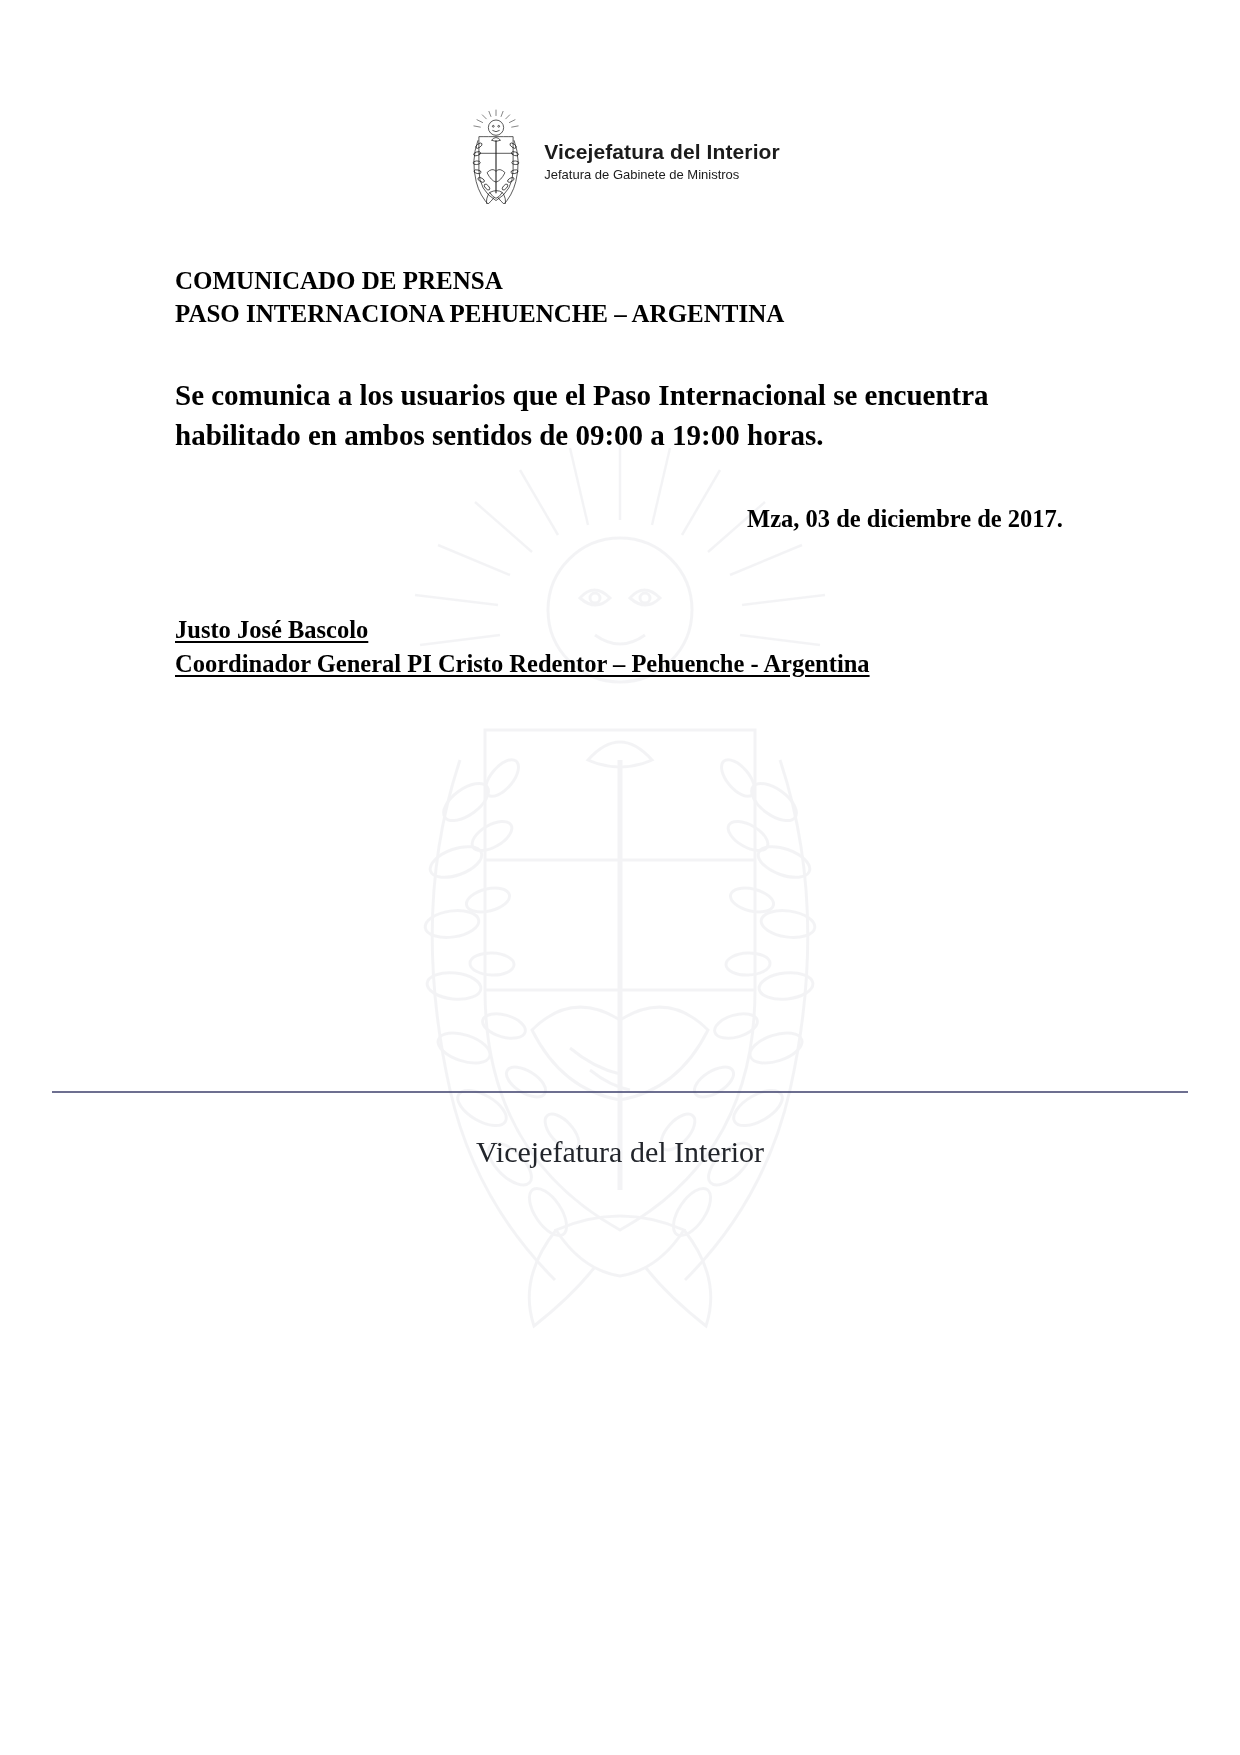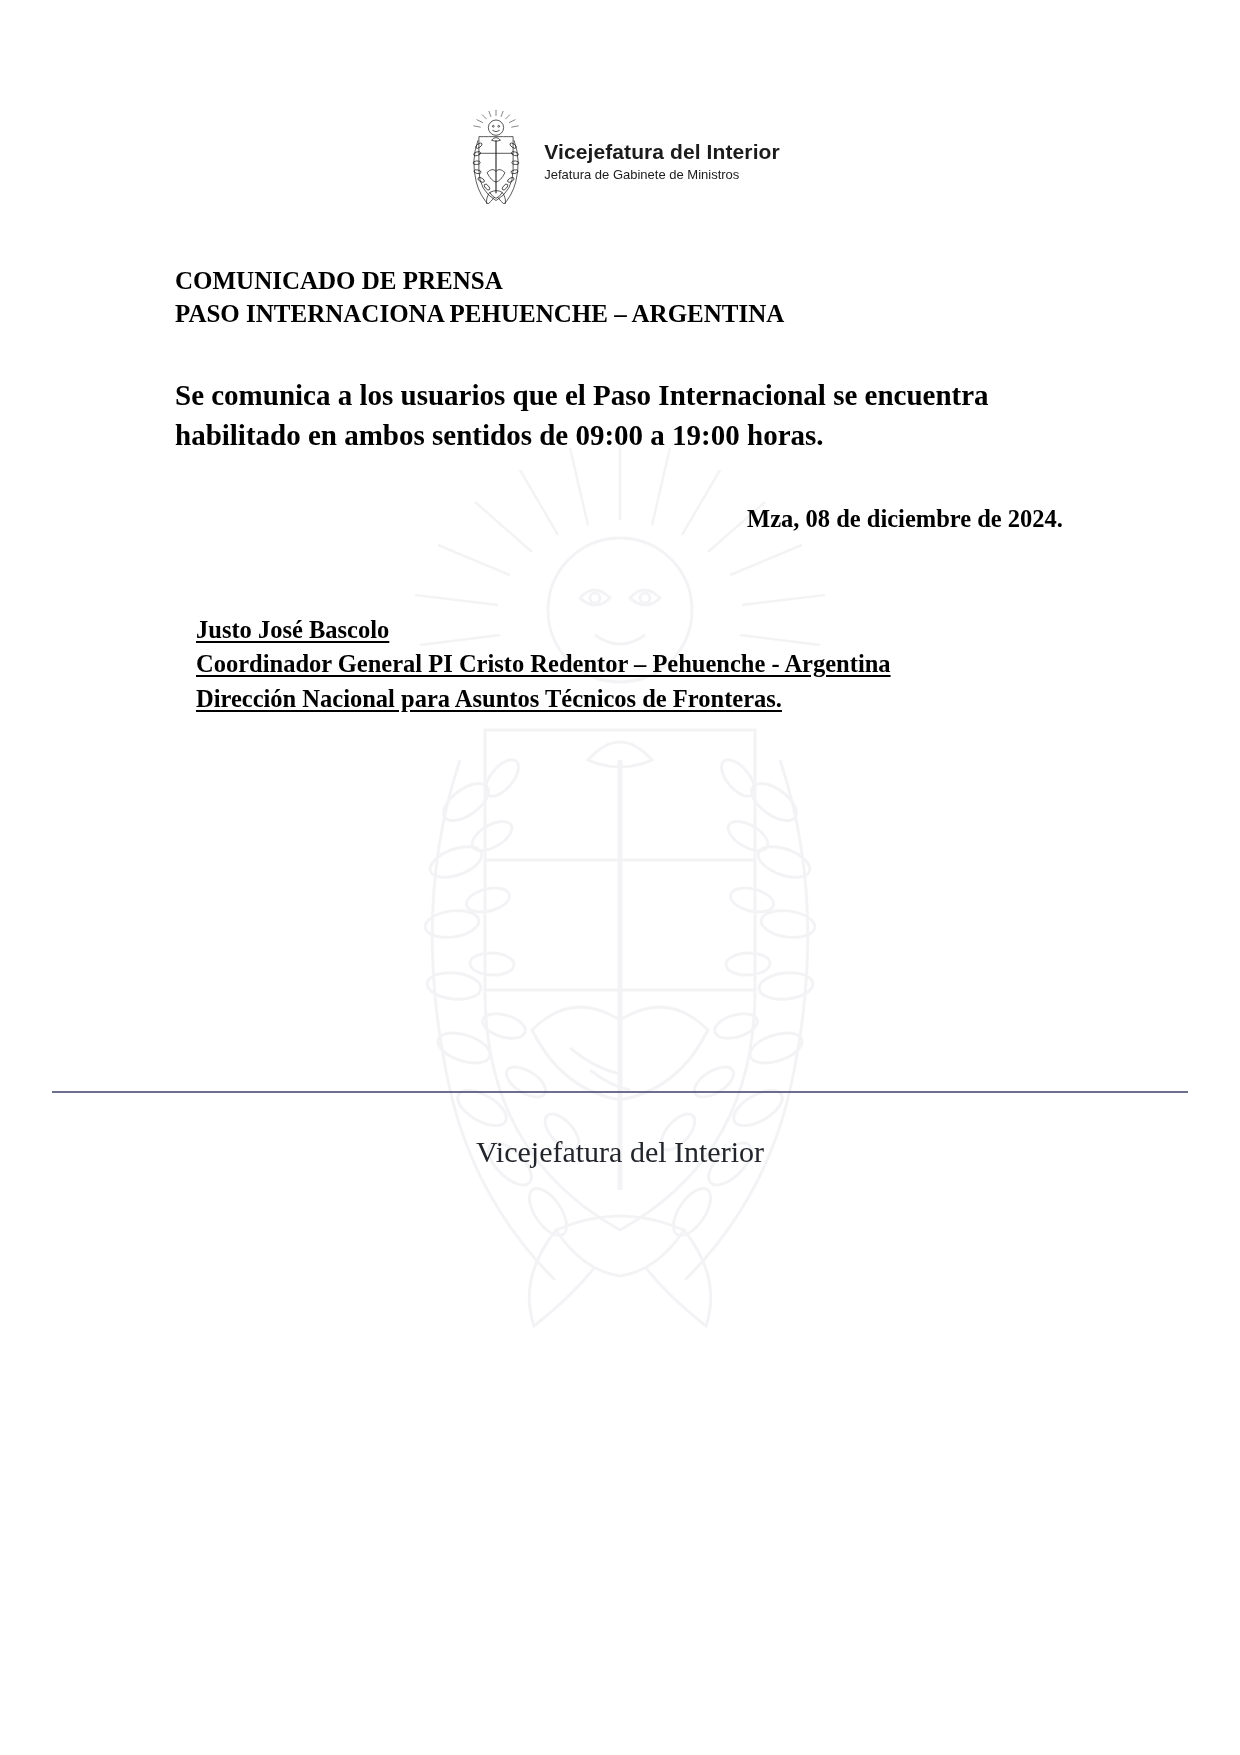--- a/index.html
+++ b/index.html
@@ -118,21 +118,21 @@
     margin-top: 80px;
     font-weight: bold;
     font-size: 24.5px;
     line-height: 1.42;
   }
   .signature span {
     display: inline-block;
     text-decoration: underline;
     text-underline-offset: 3px;
   }
-  .sig-row { display: block; margin-left: 21px; }
+  .sig-row { display: block; }
 
   
   .footer-rule {
     position: absolute;
     left: 52px;
     right: 52px;
     bottom: 148px;
     height: 2px;
     background: #3c3f6b;
     opacity: 0.75;
@@ -301,26 +301,25 @@
     <div class="doc-title">
       <span class="line1">COMUNICADO DE PRENSA</span>
       <span class="line2">PASO INTERNACIONA PEHUENCHE – ARGENTINA</span>
     </div>
 
     <div class="para">
       <span class="l1">Se comunica a los usuarios que   el  Paso Internacional se encuentra</span>
       <span class="l2">habilitado en ambos sentidos de 09:00 a 19:00 horas.</span>
     </div>
 
-    <div class="date-line">Mza, 08 de diciembre de 2024.</div>
+    <div class="date-line">Mza, 03 de diciembre de 2017.</div>
 
     <div class="signature">
       <div class="sig-row"><span>Justo José Bascolo</span></div>
       <div class="sig-row"><span>Coordinador General PI Cristo Redentor – Pehuenche - Argentina</span></div>
-      <div class="sig-row"><span>Dirección Nacional para Asuntos Técnicos de Fronteras.</span></div>
     </div>
 
   </div>
 
   <div class="footer-rule"></div>
   <div class="footer-text">Vicejefatura del Interior</div>
 
 </div>
 
 </body></html>

